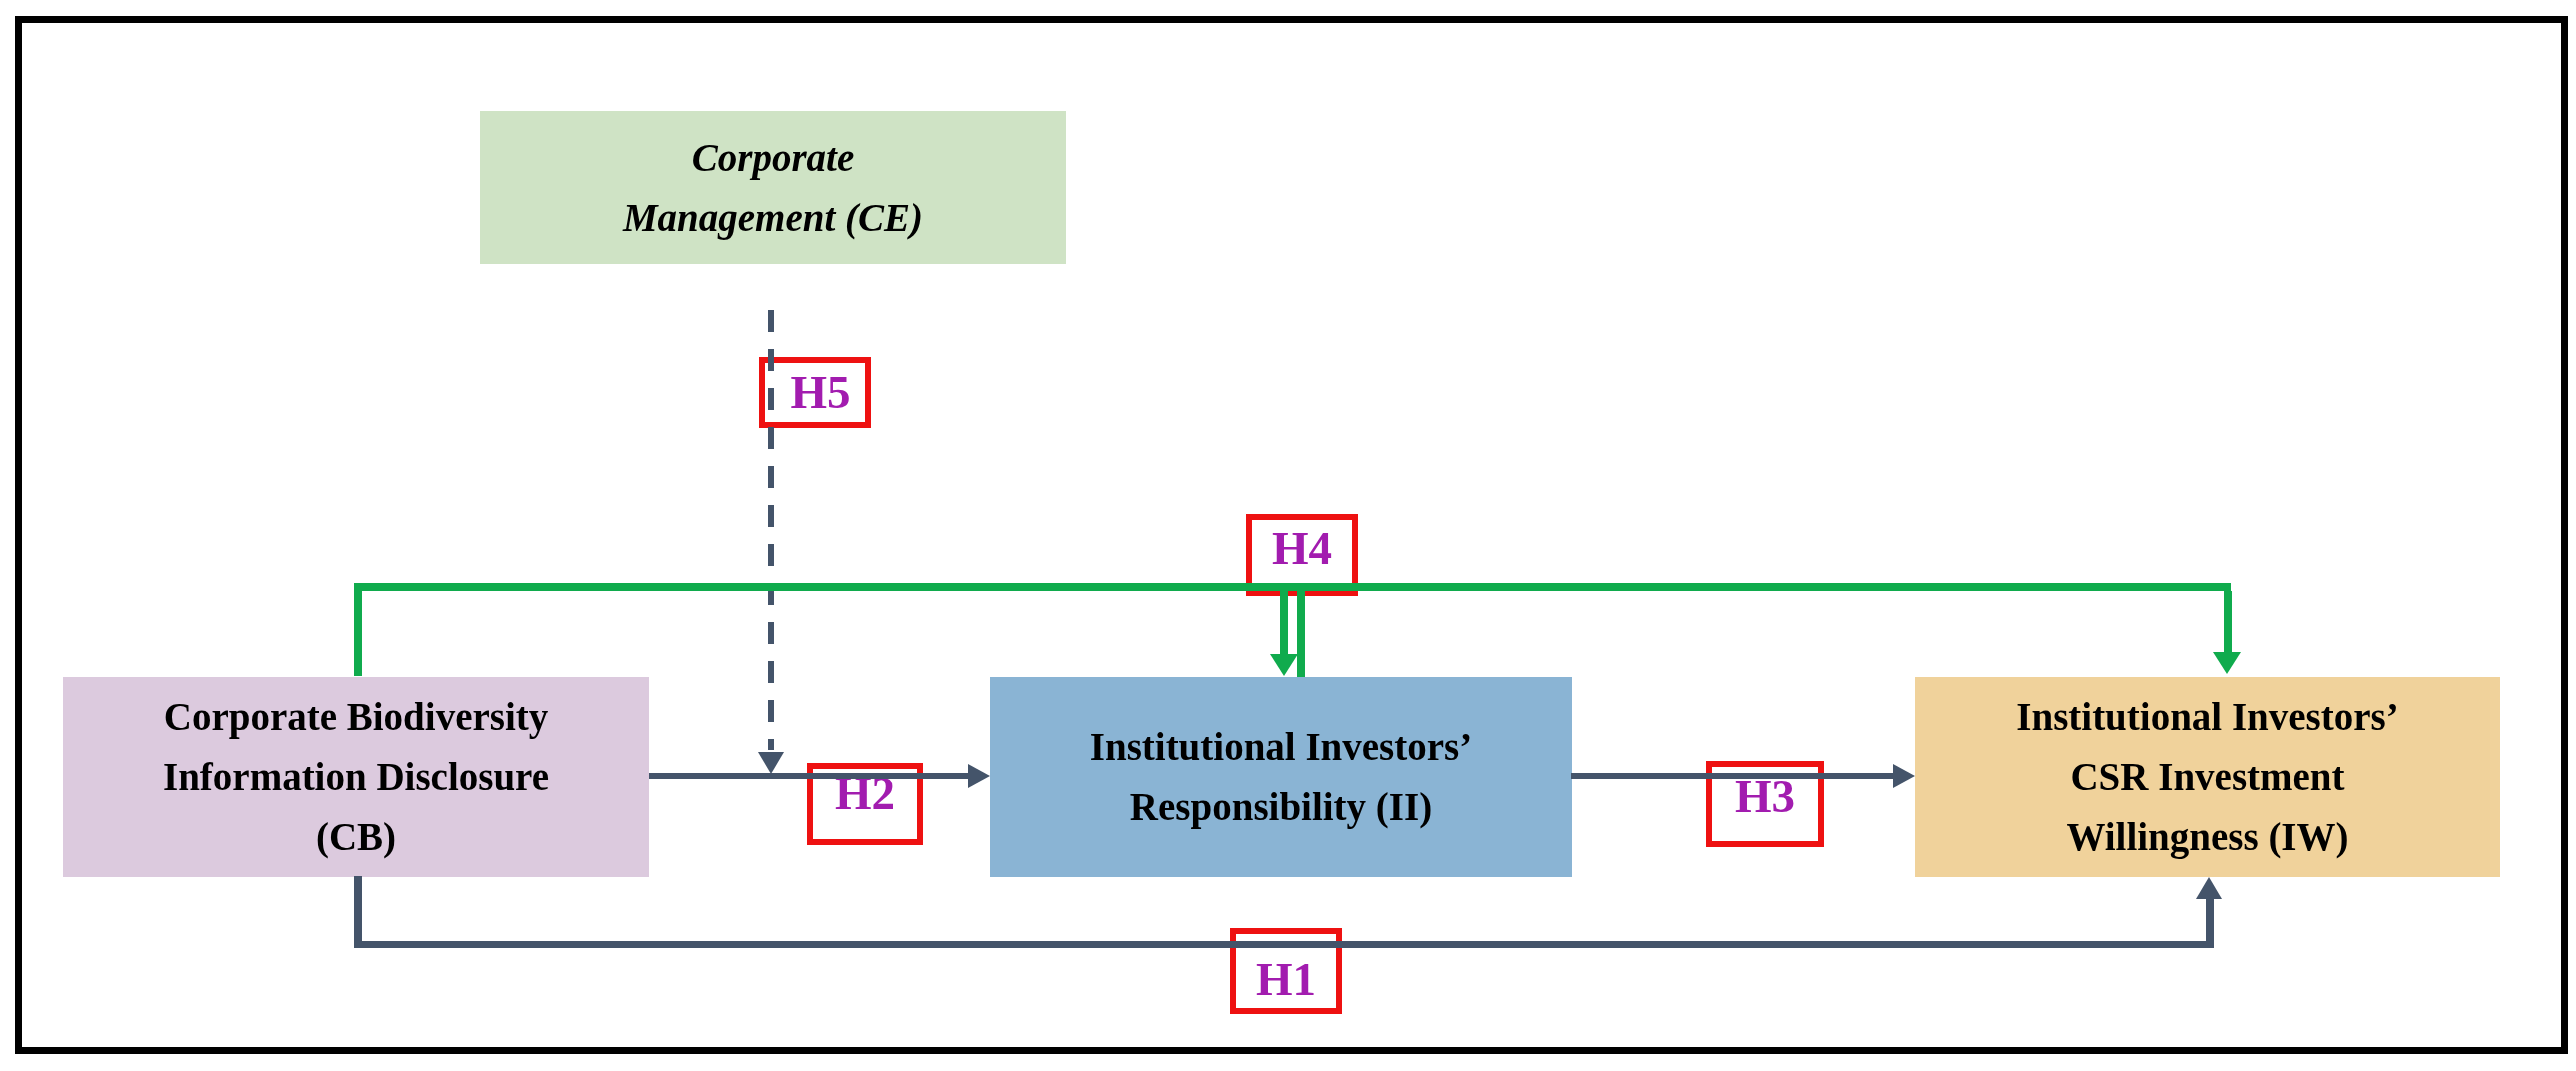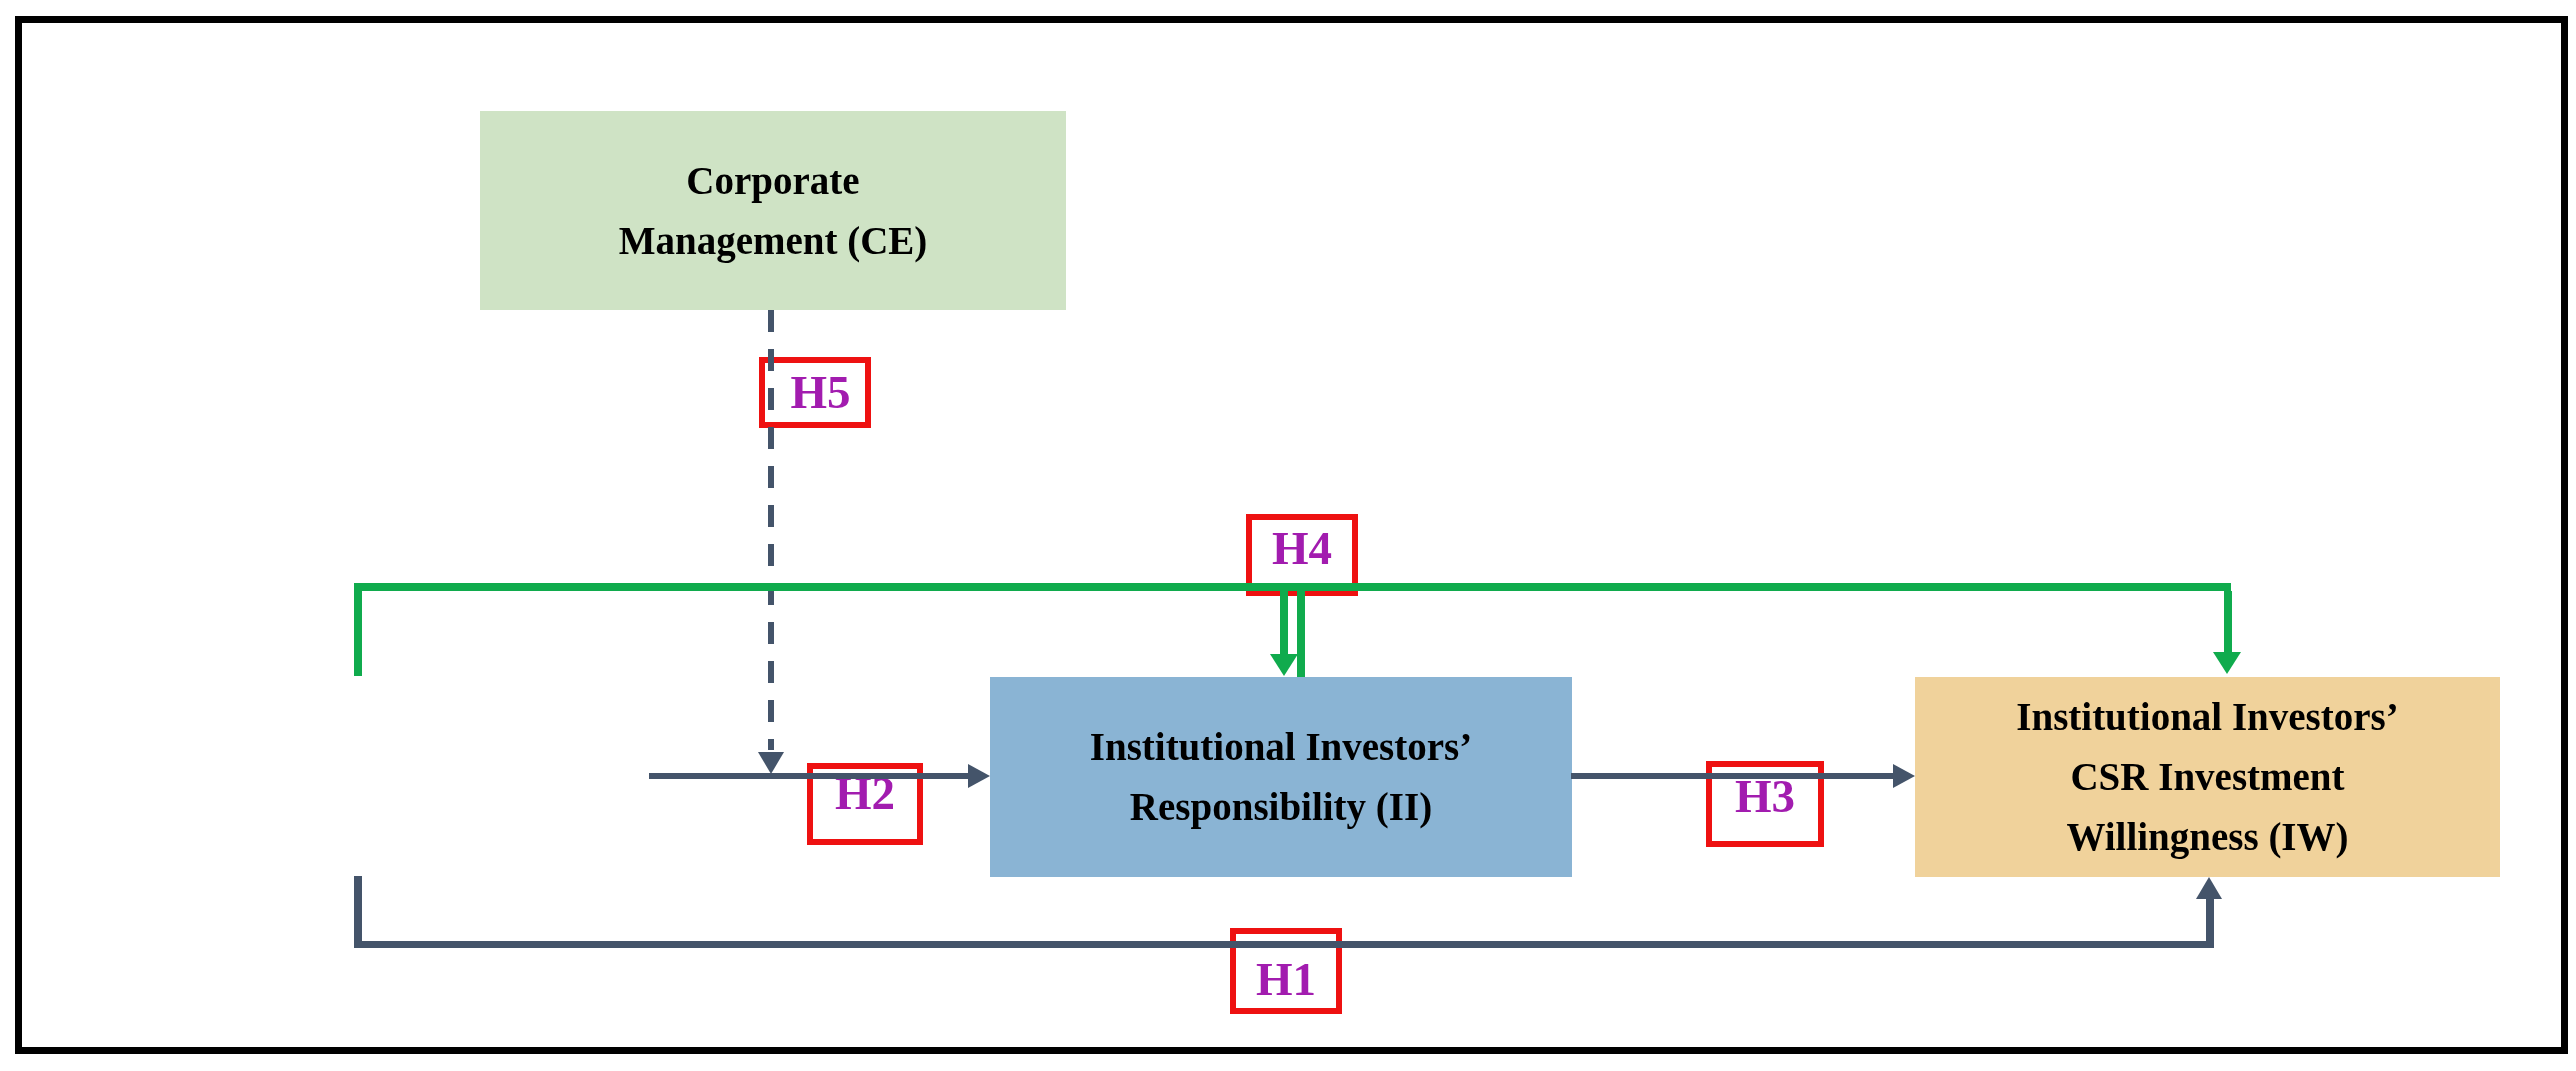--- a/index.html
+++ b/index.html
@@ -5,21 +5,21 @@
   html,body{margin:0;padding:0;background:#ffffff;}
   #canvas{position:relative;width:2576px;height:1071px;background:#ffffff;overflow:hidden;
           font-family:"Liberation Serif","DejaVu Serif",serif;}
   
   .frame{position:absolute;left:15px;top:15.7px;width:2553px;height:1038px;
          border:7.8px solid #000;box-sizing:border-box;}
   
   .node{position:absolute;display:flex;flex-direction:column;justify-content:center;
         align-items:center;text-align:center;font-weight:bold;color:#000;
         font-size:39px;line-height:60px;}
-  .node-ce{left:480px;top:111px;width:586px;height:199px;background:#cfe3c5;}
+  .node-ce{left:480px;top:111px;width:586px;height:153px;background:#cfe3c5;font-style:italic;}
   .node-cb{left:63px;top:677px;width:586px;height:200px;background:#dccade;}
   .node-ii{left:990px;top:677px;width:582px;height:200px;background:#8ab4d4;}
   .node-iw{left:1915px;top:677px;width:585px;height:200px;background:#f0d29b;}
   
   .rlabel{position:absolute;border:6.3px solid #ee1111;box-sizing:border-box;
           display:flex;justify-content:center;color:#a21caf;font-weight:bold;
           font-size:47px;line-height:47px;background:transparent;z-index:3;}
   .rlabel span{z-index:6;}
   .rl-h5{left:759px;top:357px;width:112px;height:71px;align-items:center;padding-left:11px;}
   .rl-h4{left:1246px;top:514px;width:112px;height:82px;align-items:flex-start;padding-top:4.7px;}
@@ -62,20 +62,25 @@
 <body>
 
 <div id="canvas">
 
   <div class="frame"></div>
 
   <div class="node node-ce">
     <span>Corporate</span>
     <span>Management (CE)</span>
   </div>
+  <div class="node node-cb">
+    <span>Corporate Biodiversity</span>
+    <span>Information Disclosure</span>
+    <span>(CB)</span>
+  </div>
   <div class="node node-ii">
     <span>Institutional Investors’</span>
     <span>Responsibility (II)</span>
   </div>
   <div class="node node-iw">
     <span>Institutional Investors’</span>
     <span>CSR Investment</span>
     <span>Willingness (IW)</span>
   </div>
 

